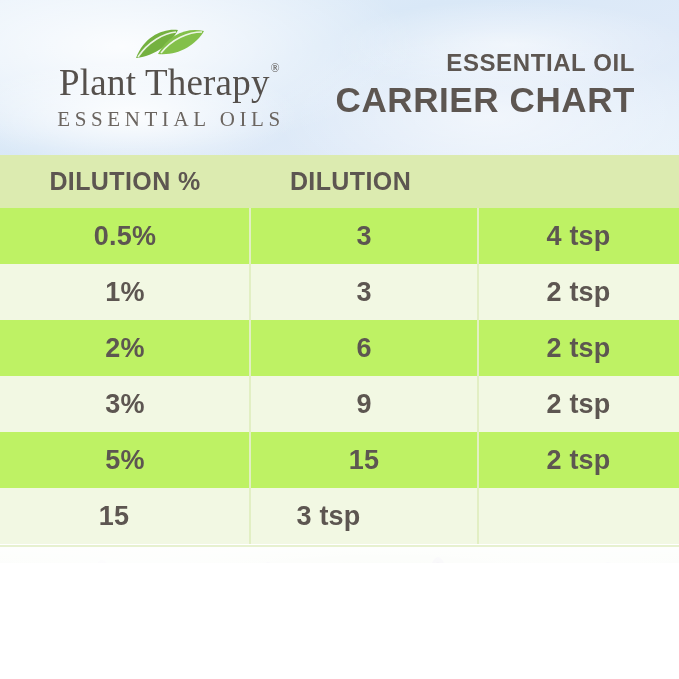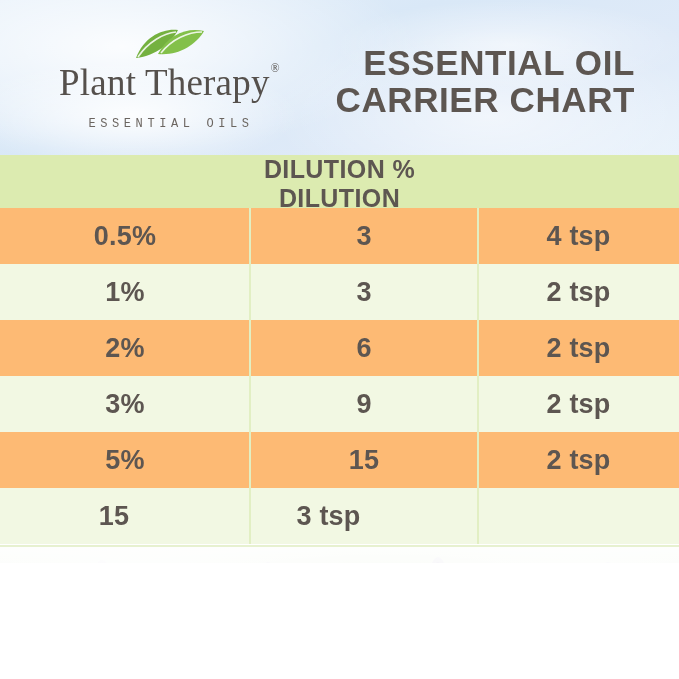--- a/index.html
+++ b/index.html
@@ -73,40 +73,40 @@
   }
   .brand-reg {
     font-size: 12px;
     vertical-align: super;
     position: relative;
     top: -10px;
     left: 1px;
     color: #55504c;
   }
   .brand-sub {
-    font-family: Liberation Mono, monospace;
-    font-size: 12px;
+    font-family: Liberation Serif, serif;
+    font-size: 21px;
     letter-spacing: 4.6px;
     color: #6b6560;
-    margin-top: 15px;
+    margin-top: 5px;
     white-space: nowrap;
     padding-left: 4px;
   }
 
   
   .title {
     position: absolute;
     right: 44px; top: 45px;
     text-align: right;
     color: #5d5651;
     font-family: "Liberation Sans", sans-serif;
     font-weight: bold;
   }
   .title-l1 {
-    font-size: 35px;
+    font-size: 24px;
     line-height: 36px;
     letter-spacing: 0.6px;
     white-space: nowrap;
   }
   .title-l2 {
     font-size: 35px;
     line-height: 37px;
     letter-spacing: 0.6px;
     white-space: nowrap;
   }
@@ -120,23 +120,22 @@
   .trow {
     display: flex;
     width: 679px;
     height: 56px;
     align-items: center;
     position: relative;
   }
   .thead {
     height: 53px;
     background: #dcebb0;
-    flex-direction: column;
-  }
-  .row-white { background: #fdba74; align-items: flex-end; }
+  }
+  .row-white { background: #bef264; align-items: flex-end; }
   .row-tint  { background: #f2f8e3; }
 
   .cell {
     display: flex;
     align-items: center;
     justify-content: center;
     height: 100%;
     box-sizing: border-box;
     color: #5d5651;
     font-family: "Liberation Sans", sans-serif;

